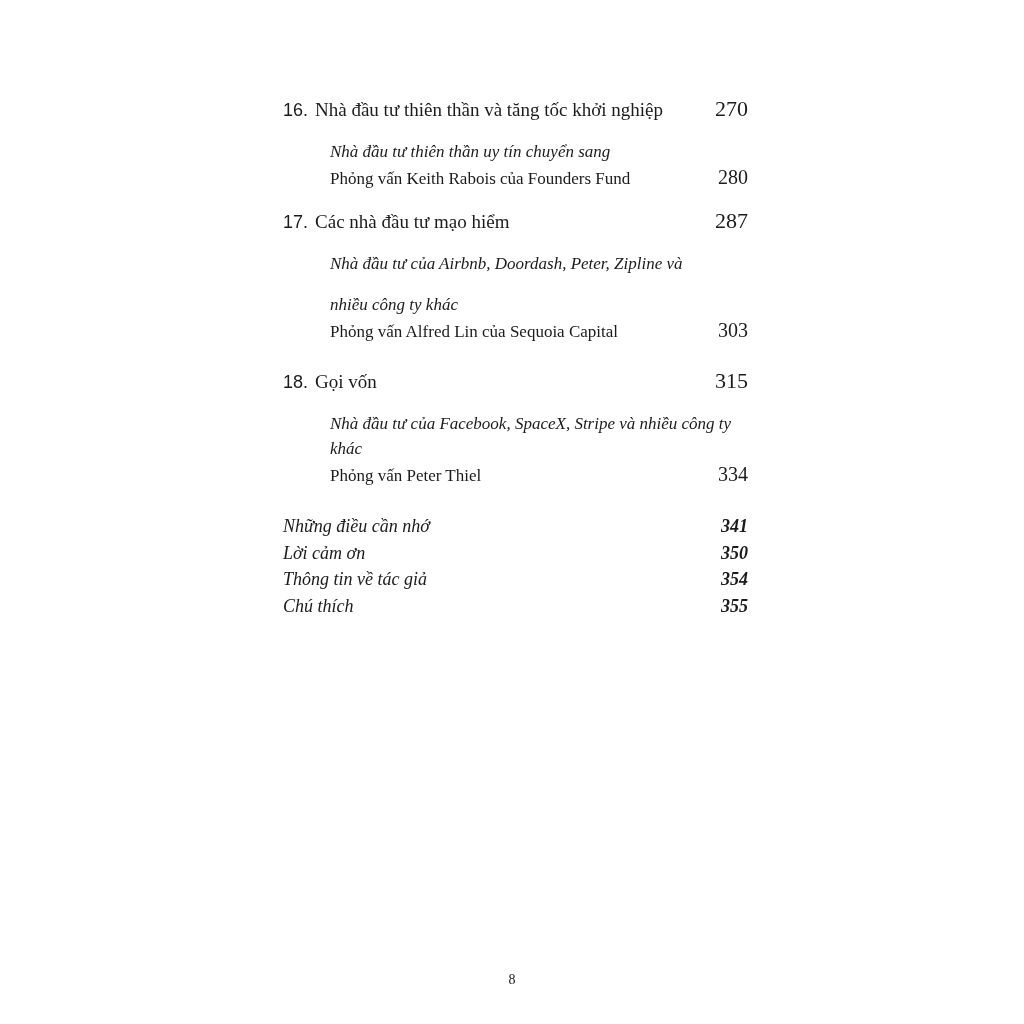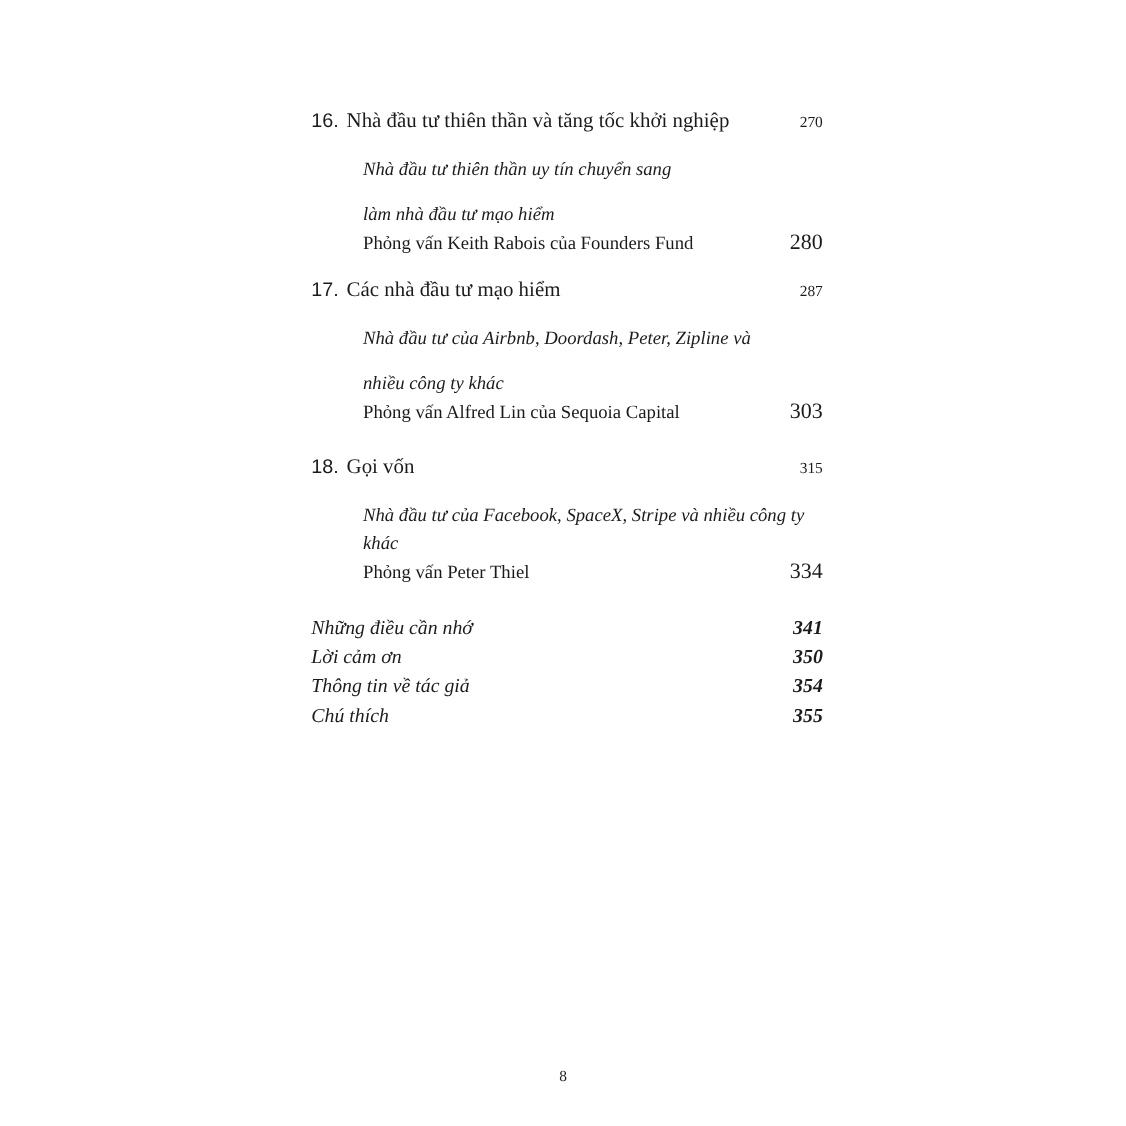--- a/index.html
+++ b/index.html
@@ -34,21 +34,21 @@
   }
   .chapter-num {
     font-family: "Liberation Sans", sans-serif;
     font-size: 18px;
     margin-right: 7px;
   }
   .chapter-title {
     font-size: 19px;
   }
   .pagenum {
-    font-size: 14px;
+    font-size: 22px;
     padding-left: 12px;
     white-space: nowrap;
   }
   .sub {
     margin-left: 47px;
     font-size: 17px;
     line-height: 25px;
     margin-top: 16px;
   }
   .italic { font-style: italic; }
@@ -89,21 +89,20 @@
   <main class="toc">
 
     <section class="chapter">
       <div class="row chapter-title-row">
         <span>
           <span class="chapter-num">16.</span><span class="chapter-title">Nhà đầu tư thiên thần và tăng tốc khởi nghiệp</span>
         </span>
         <span class="pagenum">270</span>
       </div>
       <div class="sub italic">Nhà đầu tư thiên thần uy tín chuyển sang</div>
-      <div class="sub italic">làm nhà đầu tư mạo hiểm</div>
       <div class="row interview-row">
         <span>Phỏng vấn Keith Rabois của Founders Fund</span>
         <span class="pagenum">280</span>
       </div>
     </section>
 
     <section class="chapter">
       <div class="row chapter-title-row">
         <span>
           <span class="chapter-num">17.</span><span class="chapter-title">Các nhà đầu tư mạo hiểm</span>

